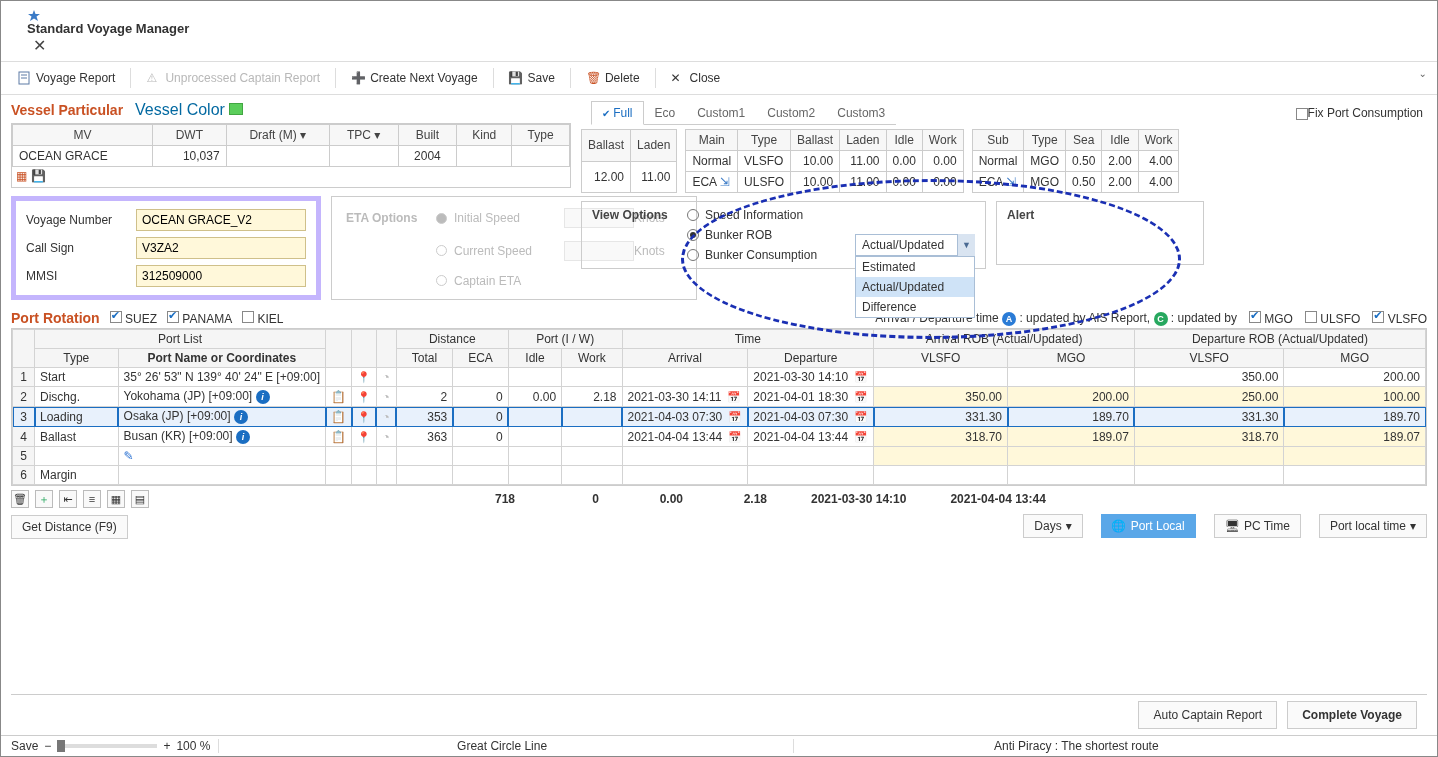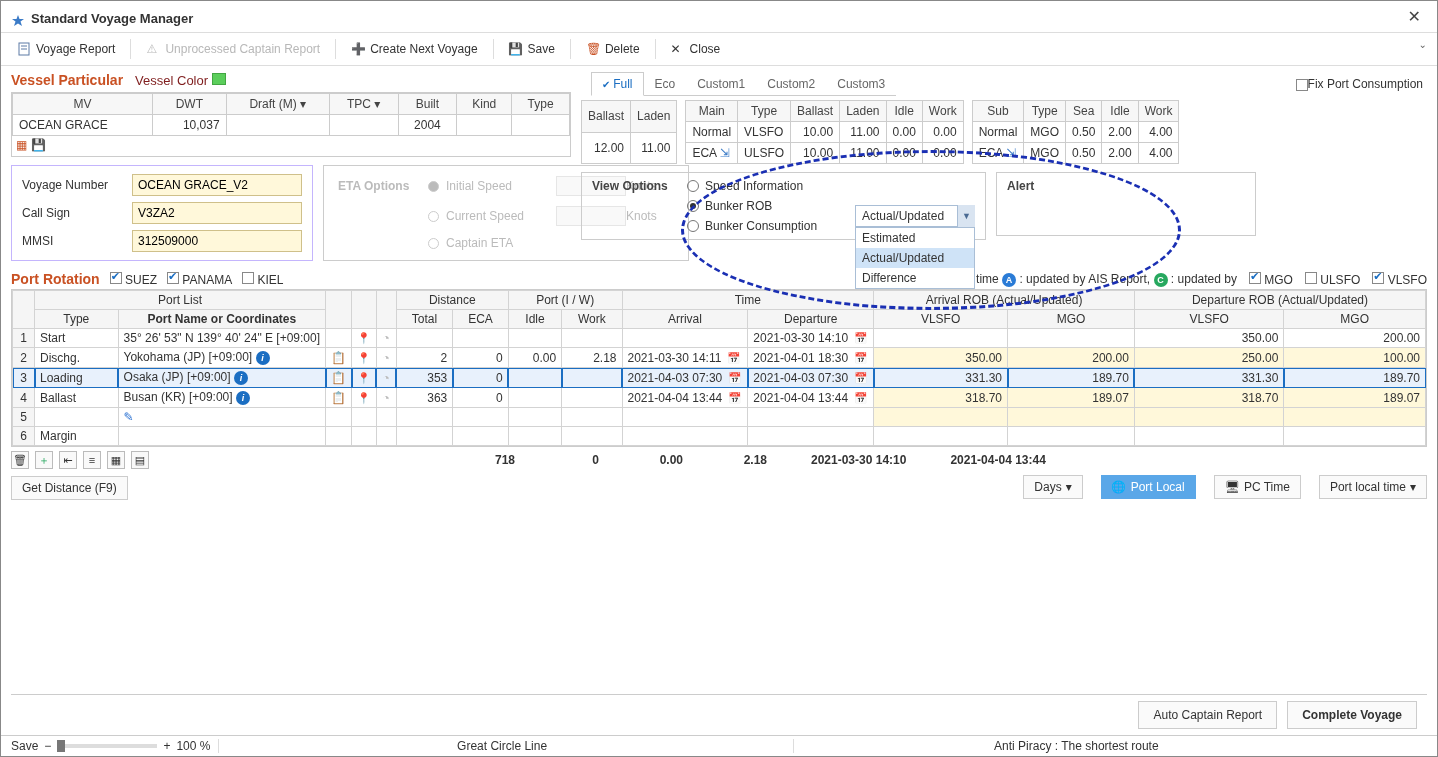--- a/index.html
+++ b/index.html
@@ -1,40 +1,40 @@
 <!DOCTYPE html>
 <html><head>
 <meta charset="utf-8">
 <style>
 * { box-sizing: border-box; margin: 0; padding: 0; font-family: "Segoe UI", Arial, sans-serif; }
 body { font-size: 12px; color: #333; background: #fff; overflow: hidden; }
 .window { width: 1438px; height: 757px; border: 1px solid #888; display: flex; flex-direction: column; }
-.titlebar { display: flex; align-items: flex-end; padding: 6px 10px; border-bottom: 1px solid #ddd; font-size: 13px; }
+.titlebar { display: flex; align-items: flex-start; padding: 6px 26px; border-bottom: 1px solid #ddd; font-size: 13px; flex-direction: column; }
 .titlebar .ico { width: 14px; height: 14px; margin-right: 6px; display: inline-block; }
 .titlebar .title { font-weight: 600; flex: 1; }
 .titlebar .close { font-size: 16px; color: #444; cursor: pointer; padding: 0 6px; }
 .toolbar { display: flex; align-items: center; padding: 4px 6px; border-bottom: 1px solid #ddd; gap: 2px; position: relative; }
 .tbtn { display: flex; align-items: center; gap: 5px; padding: 5px 10px; border-radius: 2px; cursor: pointer; }
 .tbtn.disabled { color: #b8b8b8; cursor: default; }
 .tbtn .ico { width: 14px; height: 14px; display: inline-block; }
 .tbsep { width: 1px; height: 20px; background: #ddd; margin: 0 3px; }
 .toolbar .expand { position: absolute; right: 10px; top: 6px; font-size: 10px; color: #666; cursor: pointer; }
 .content { flex: 1; padding: 6px 10px 0 10px; display: flex; flex-direction: column; overflow: hidden; }
 .row1 { display: flex; gap: 10px; align-items: flex-start; }
 .section-h { display: flex; align-items: center; gap: 12px; font-size: 14px; font-weight: 600; color: #c95123; margin-bottom: 4px; }
-.section-h .sub { font-size: 13px; color: #7f1d1d; font-weight: normal; }
+.section-h .sub { font-size: 16px; color: #0369a1; font-weight: normal; }
 .colorchip { width: 14px; height: 12px; background: #5bce5b; border: 1px solid #42a642; display: inline-block; }
 .panel { border: 1px solid #ccc; padding-bottom: 2px; }
 table.grid { border-collapse: collapse; font-size: 12px; }
 table.grid th, table.grid td { border: 1px solid #ccc; padding: 3px 6px; text-align: center; white-space: nowrap; }
 table.grid th { background: #f7f7f7; font-weight: normal; color: #444; }
 table.grid td.l { text-align: left; }
 table.grid td.r { text-align: right; }
 .mini-icons { padding: 2px 4px; display: flex; gap: 4px; }
-.idfields { border: 1px solid #c4b5fd; padding: 8px 10px; display: grid; grid-template-columns: 110px 170px; row-gap: 6px; align-items: center; }
+.idfields { border: 5px solid #c4b5fd; padding: 8px 10px; display: grid; grid-template-columns: 110px 170px; row-gap: 6px; align-items: center; }
 .idfields label { font-size: 12px; color: #333; }
 .idfields input { border: 1px solid #cfc08a; background: #fff8da; padding: 3px 5px; font-size: 12px; width: 100%; }
 .etabox { border: 1px solid #ccc; padding: 8px 14px; display: grid; grid-template-columns: 90px 18px 110px 70px 48px; row-gap: 6px; align-items: center; color: #bbb; }
 .etabox .hdr { color: #bbb; font-weight: 600; }
 .etabox .radio { width: 11px; height: 11px; border: 1px solid #ccc; border-radius: 50%; display: inline-block; }
 .etabox .radio.sel { background: #bbb; }
 .etabox input { border: 1px solid #e6e6e6; background: #f9f9f9; height: 20px; }
 .tabsrow { display: flex; align-items: center; margin-left: 10px; }
 .tabs { display: flex; border-bottom: 1px solid #ccc; }
 .tab { padding: 4px 10px; border: 1px solid transparent; border-bottom: none; cursor: pointer; color: #666; }
@@ -47,21 +47,21 @@
 .viewopt { border: 1px solid #ccc; padding: 6px 10px; display: grid; grid-template-columns: 95px 18px 150px 120px; row-gap: 6px; align-items: center; position: relative; }
 .viewopt .lab { font-weight: 600; color: #444; }
 .radio2 { width: 12px; height: 12px; border: 1px solid #777; border-radius: 50%; display: inline-block; position: relative; cursor: pointer; }
 .radio2.sel::after { content: ""; position: absolute; inset: 2px; background: #333; border-radius: 50%; }
 .ddown { position: relative; }
 .ddown .ctl { border: 1px solid #a9bed6; background: #fff; padding: 3px 22px 3px 6px; font-size: 12px; cursor: pointer; }
 .ddown .btn { position: absolute; right: 0; top: 0; bottom: 0; width: 18px; background: #d9e4f1; border-left: 1px solid #a9bed6; display: flex; align-items: center; justify-content: center; font-size: 9px; color: #4a6a93; }
 .ddown .list { position: absolute; top: 100%; left: 0; right: 0; border: 1px solid #a9bed6; background: #fff; z-index: 30; }
 .ddown .opt { padding: 3px 6px; cursor: pointer; }
 .ddown .opt.hl { background: #cfe3f7; }
-.alertbox { border: 1px solid #ccc; padding: 6px 10px; width: 260px; height: 64px; margin-left: 10px; }
+.alertbox { border: 1px solid #ccc; padding: 6px 10px; width: 208px; height: 64px; margin-left: 10px; }
 .alertbox .lab { font-weight: 600; color: #444; }
 .section2 { margin-top: 10px; }
 .portrot-h { display: flex; align-items: center; gap: 10px; }
 .portrot-h .lbl { font-size: 14px; font-weight: 600; color: #c95123; }
 .portrot-h .right { margin-left: auto; display: flex; align-items: center; gap: 12px; font-size: 12px; color: #333; }
 .ais-bad { width: 14px; height: 14px; border-radius: 50%; display: inline-flex; align-items: center; justify-content: center; color: #fff; font-size: 9px; font-weight: bold; }
 .ais-a { background: #2a7bd6; }
 .ais-c { background: #27a85f; }
 .maintable-wrap { border: 1px solid #ccc; margin-top: 2px; overflow: auto; }
 table.main { border-collapse: collapse; width: 100%; font-size: 12px; }

